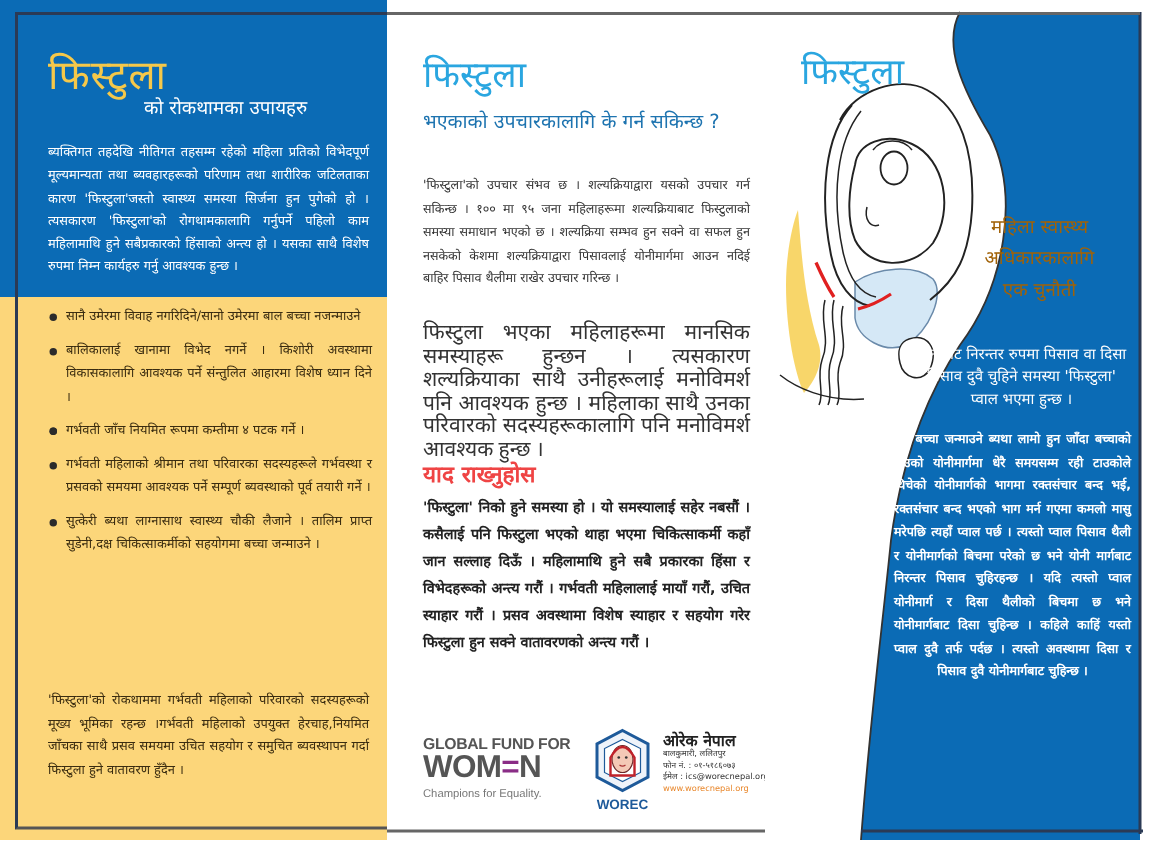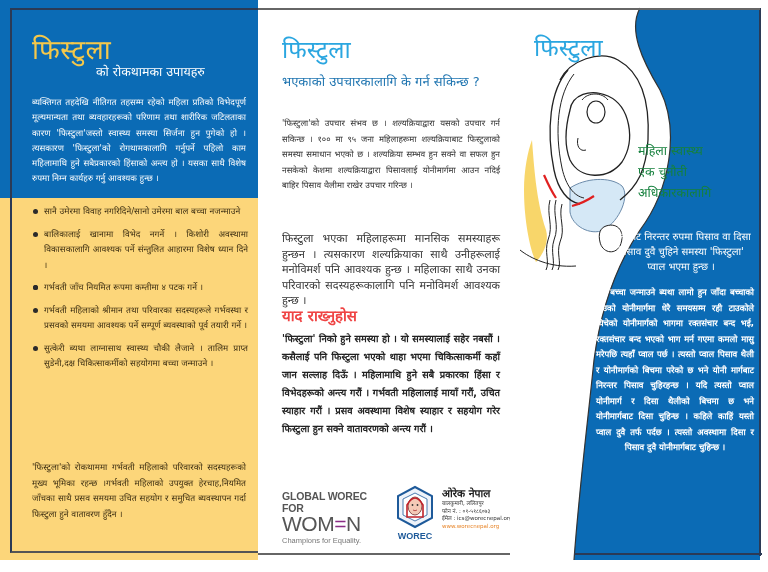--- a/index.html
+++ b/index.html
@@ -22,45 +22,45 @@
   .p1-list li .bullet { position: absolute; left: 3px; top: 5px; width: 5px; height: 5px; border-radius: 50%; background: #2b2b2b; }
   .p1-outro { position: absolute; left: 32px; top: 460px; width: 214px; font-size: 8.6px; line-height: 15.6px; color: #3a2c10; text-align: justify; }
 
   
   .p2 { position: absolute; left: 258px; top: 0; width: 252px; height: 572px; background: #ffffff; }
   .p2-topline { position: absolute; left: 0; top: 8px; width: 252px; height: 2px; background: #666; }
   .p2-botline { position: absolute; left: 0; top: 553px; width: 252px; height: 2px; background: #666; }
   .p2-title { position: absolute; left: 24px; top: 32px; color: #2aa6e0; font-size: 24px; }
   .p2-sub { position: absolute; left: 24px; top: 70px; width: 220px; color: #1e74b0; font-size: 13px; line-height: 24px; }
   .p2-text1 { position: absolute; left: 24px; top: 116px; width: 218px; color: #333; font-size: 8.4px; line-height: 15.6px; text-align: justify; }
-  .p2-text2 { position: absolute; left: 24px; top: 231px; width: 218px; color: #333; font-size: 11px; line-height: 15.6px; text-align: justify; }
+  .p2-text2 { position: absolute; left: 24px; top: 215px; width: 218px; color: #333; font-size: 14px; line-height: 15.6px; text-align: justify; font-family: Liberation Serif, serif; }
   .p2-h2 { position: absolute; left: 24px; top: 305px; color: #ef4444; font-size: 15px; font-weight: bold; }
   .p2-text3 { position: absolute; left: 24px; top: 330px; width: 218px; color: #222; font-size: 9.6px; line-height: 18px; text-align: justify; font-weight: bold; }
 
   .logo-gff { position: absolute; left: 24px; top: 490px; width: 108px; height: 45px; }
   .gff-line1 { font-family: "Liberation Sans", sans-serif; font-weight: bold; font-size: 10.5px; color: #555; letter-spacing: -0.2px; }
-  .gff-line2 { font-family: "Liberation Sans", sans-serif; font-weight: normal; font-size: 21px; color: #555; line-height: 20px; letter-spacing: -0.5px; }
+  .gff-line2 { font-family: "Liberation Sans", sans-serif; font-weight: bold; font-size: 21px; color: #555; line-height: 20px; letter-spacing: -0.5px; }
   .gff-line2 .eq { color: #8a2d86; }
   .gff-line3 { font-family: "Liberation Sans", sans-serif; font-size: 7.5px; color: #777; margin-top: 2px; }
 
   .logo-worec { position: absolute; left: 136px; top: 485px; width: 42px; height: 62px; }
   .worec-emblem { position: absolute; left: 0; top: 0; width: 42px; height: 44px; }
   .worec-label { position: absolute; left: 0; top: 46px; width: 42px; text-align: center; font-family: "Liberation Sans", sans-serif; font-weight: bold; font-size: 9px; color: #1e5a9a; }
 
   .worec-info { position: absolute; left: 184px; top: 486px; width: 80px; }
   .worec-name { font-size: 10.5px; color: #222; font-weight: bold; }
   .worec-line { font-size: 5.5px; color: #333; line-height: 7.5px; }
   .worec-web { font-size: 5.5px; color: #e8862a; line-height: 7.5px; }
 
   
   .p3 { position: absolute; left: 510px; top: 0; width: 258px; height: 572px; background: #ffffff; }
   .p3-svg { position: absolute; left: 0; top: 0; width: 258px; height: 572px; }
   .p3-topline { position: absolute; left: 0; top: 8px; width: 250px; height: 2px; background: #666; }
   .p3-title { position: absolute; left: 24px; top: 30px; color: #2aa6e0; font-size: 24px; }
-  .p3-tag { position: absolute; left: 128px; top: 140px; width: 110px; color: #15803d; font-size: 12.5px; line-height: 21px; text-align: left; }
+  .p3-tag { position: absolute; left: 128px; top: 140px; width: 110px; color: #a16207; font-size: 12.5px; line-height: 21px; text-align: center; }
   .p3-para1 { position: absolute; left: 98px; top: 229px; width: 146px; color: #ffffff; font-size: 10px; line-height: 15px; text-align: center; font-weight: normal; }
   .p3-para2 { position: absolute; left: 86px; top: 285px; width: 158px; color: #ffffff; font-size: 8.4px; line-height: 15.5px; text-align: justify; text-align-last: center; font-weight: bold; }
 </style>
 </head>
 <body>
 
 <div class="page">
 
   <section class="p1">
     <div class="p1-blue"></div>
@@ -89,21 +89,21 @@
 
     <div class="p2-title">फिस्टुला</div>
     <div class="p2-sub">भएकाको उपचारकालागि के गर्न सकिन्छ ?</div>
     <p class="p2-text1">'फिस्टुला'को उपचार संभव छ । शल्यक्रियाद्वारा यसको उपचार गर्न सकिन्छ । १०० मा ९५ जना महिलाहरूमा शल्यक्रियाबाट फिस्टुलाको समस्या समाधान भएको छ । शल्यक्रिया सम्भव हुन सक्ने वा सफल हुन नसकेको केशमा शल्यक्रियाद्वारा पिसावलाई योनीमार्गमा आउन नदिई बाहिर पिसाव थैलीमा राखेर उपचार गरिन्छ ।</p>
     <p class="p2-text2">फिस्टुला भएका महिलाहरूमा मानसिक समस्याहरू हुन्छन । त्यसकारण शल्यक्रियाका साथै उनीहरूलाई मनोविमर्श पनि आवश्यक हुन्छ । महिलाका साथै उनका परिवारको सदस्यहरूकालागि पनि मनोविमर्श आवश्यक हुन्छ ।</p>
 
     <h2 class="p2-h2">याद राख्नुहोस</h2>
     <p class="p2-text3">'फिस्टुला' निको हुने समस्या हो । यो समस्यालाई सहेर नबसौं । कसैलाई पनि फिस्टुला भएको थाहा भएमा चिकित्साकर्मी कहाँ जान सल्लाह दिऊँ । महिलामाथि हुने सबै प्रकारका हिंसा र विभेदहरूको अन्त्य गरौं । गर्भवती महिलालाई मायाँ गरौं, उचित स्याहार गरौं । प्रसव अवस्थामा विशेष स्याहार र सहयोग गरेर फिस्टुला हुन सक्ने वातावरणको अन्त्य गरौं ।</p>
 
     <div class="logo-gff">
-      <div class="gff-line1">GLOBAL WOREC FOR</div>
+      <div class="gff-line1">GLOBAL FUND FOR</div>
       <div class="gff-line2"><span>WOM</span><span class="eq">=</span><span>N</span></div>
       <div class="gff-line3">Champions for Equality.</div>
     </div>
 
     <div class="logo-worec">
       <svg class="worec-emblem" viewBox="0 0 42 44">
         <polygon points="21,2 38,11 38,33 21,42 4,33 4,11" fill="#eef3fa" stroke="#1e5a9a" stroke-width="2"></polygon>
         <polygon points="21,8 33,14 33,30 21,36 9,30 9,14" fill="#ffffff" stroke="#1e5a9a" stroke-width="0.8"></polygon>
         <ellipse cx="21" cy="21" rx="7" ry="9" fill="#f4c9b6" stroke="#6b2a2a" stroke-width="0.8"></ellipse>
         <path d="M13,20 Q21,6 29,20 L29,32 L13,32 Z" fill="none" stroke="#c0222a" stroke-width="1.6"></path>
@@ -154,20 +154,20 @@
       <path d="M10,250 C20,258 40,268 66,266" fill="none" stroke="#222" stroke-width="1"></path>
 
       <rect x="249" y="8" width="2" height="548" fill="#2b3a55"></rect>
       <rect x="64" y="553" width="188" height="2" fill="#2b3a55"></rect>
     </svg>
     <div class="p3-topline"></div>
 
     <div class="p3-title">फिस्टुला</div>
     <div class="p3-tag">
       <div>महिला स्वास्थ्य</div>
+      <div>अधिकारकालागि</div>
       <div>एक चुनौती</div>
-      <div>अधिकारकालागि</div>
     </div>
     <p class="p3-para1">योनीबाट निरन्तर रुपमा पिसाव वा दिसा पिसाव दुवै चुहिने समस्या 'फिस्टुला' प्वाल भएमा हुन्छ ।</p>
     <p class="p3-para2">यो, बच्चा जन्माउने ब्यथा लामो हुन जाँदा बच्चाको टाउको योनीमार्गमा धेरै समयसम्म रही टाउकोले थिचेको योनीमार्गको भागमा रक्तसंचार बन्द भई, रक्तसंचार बन्द भएको भाग मर्न गएमा कमलो मासु मरेपछि त्यहाँ प्वाल पर्छ । त्यस्तो प्वाल पिसाव थैली र योनीमार्गको बिचमा परेको छ भने योनी मार्गबाट निरन्तर पिसाव चुहिरहन्छ । यदि त्यस्तो प्वाल योनीमार्ग र दिसा थैलीको बिचमा छ भने योनीमार्गबाट दिसा चुहिन्छ । कहिले काहिं यस्तो प्वाल दुवै तर्फ पर्दछ । त्यस्तो अवस्थामा दिसा र पिसाव दुवै योनीमार्गबाट चुहिन्छ ।</p>
   </section>
 
 </div>
 
 </body></html>

